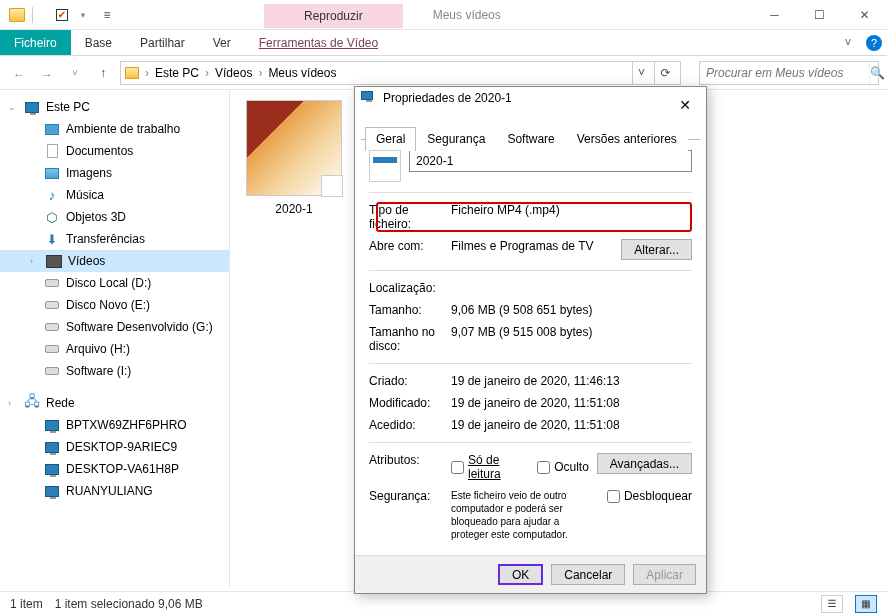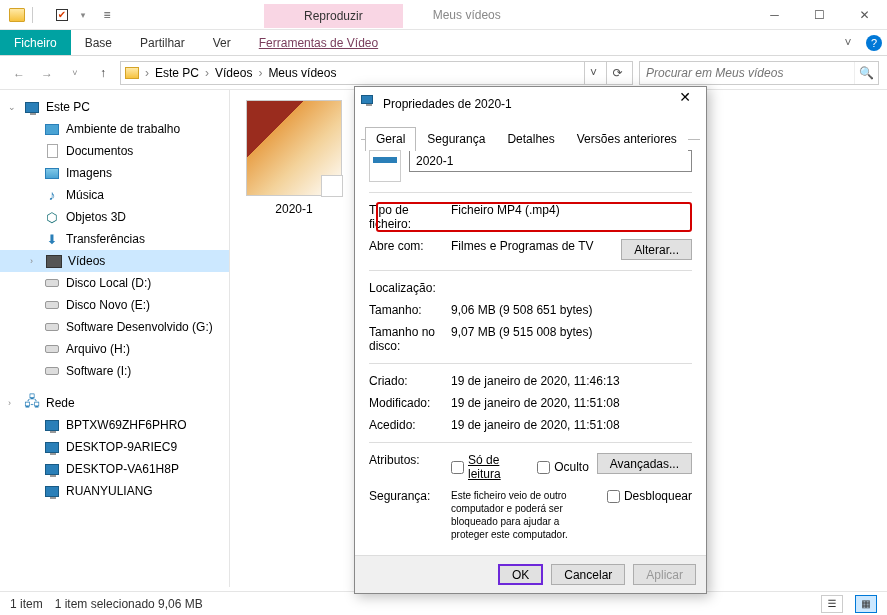--- a/index.html
+++ b/index.html
@@ -29,21 +29,21 @@
 
 
 .addrbar { height: 34px; display: flex; align-items: center; gap: 6px; padding: 4px 8px; border-bottom: 1px solid #e5e5e5; }
 .navbtn { width: 22px; height: 22px; display: flex; align-items: center; justify-content: center; color: #888; }
 .navbtn.enabled { color: #333; }
 .addr { flex: 1; height: 24px; border: 1px solid #ccc; display: flex; align-items: center; padding: 0 4px; gap: 4px; }
 .addr .crumb { display: flex; align-items: center; gap: 2px; }
 .addr .sep { color: #888; padding: 0 2px; }
 .addr .dd { border-left: 1px solid #ccc; width: 18px; height: 100%; display: flex; align-items: center; justify-content: center; color: #555; margin-left: auto;}
 .addr .refresh { border-left: 1px solid #ccc; width: 22px; height: 100%; display: flex; align-items: center; justify-content: center; color: #555;}
-.searchbox { width: 240px; height: 24px; border: 1px solid #ccc; display: flex; align-items: center; }
+.searchbox { width: 180px; height: 24px; border: 1px solid #ccc; display: flex; align-items: center; margin-left: 12px; }
 .searchbox input { flex: 1; border: none; outline: none; padding: 0 6px; color: #888; font-style: italic; background: transparent; }
 .searchbox .sbtn { width: 24px; height: 100%; display: flex; align-items: center; justify-content: center; color: #555; border-left: 1px solid #eee;}
 
 
 .main { display: flex; height: 497px; }
 .nav { width: 230px; border-right: 1px solid #e5e5e5; overflow-y: auto; padding: 6px 0; position: relative; }
 .nav::-webkit-scrollbar { width: 16px; }
 .nav::-webkit-scrollbar-track { background: #f0f0f0; }
 .nav::-webkit-scrollbar-thumb { background: #c2c2c2; border: 3px solid #f0f0f0; }
 .nav-item { height: 22px; display: flex; align-items: center; gap: 6px; padding-left: 22px; cursor: pointer; }
@@ -73,21 +73,21 @@
 .thumb .caption { font-size: 12px; }
 
 
 .status { position: absolute; bottom: 0; left: 0; right: 0; height: 24px; border-top: 1px solid #e5e5e5; display: flex; align-items: center; padding: 0 10px; gap: 12px; color: #333; font-size: 12px; }
 .status .spacer { flex:1; }
 .status .viewbtn { width: 22px; height: 18px; border: 1px solid #ccc; display: flex; align-items: center; justify-content: center; font-size: 10px; }
 .status .viewbtn.active { background: #cce8ff; border-color: #0078d7; }
 
 
 .dialog { position: absolute; left: 354px; top: 86px; width: 353px; height: 508px; background: #fff; border: 1px solid #888; box-shadow: 3px 3px 12px rgba(0,0,0,0.25); display: flex; flex-direction: column; }
-.dlg-title { height: 28px; display: flex; align-items: flex-end; padding: 4px 6px; }
+.dlg-title { height: 28px; display: flex; align-items: flex-start; padding: 4px 6px; }
 .dlg-title .icon { width: 16px; height: 16px; margin-right: 6px; }
 .dlg-title .close { margin-left: auto; width: 30px; height: 28px; display: flex; align-items: center; justify-content: center; font-size: 14px; }
 .dlg-tabs { display: flex; border-bottom: 1px solid #bbb; padding: 0 4px; margin: 0 6px; }
 .dlg-tabs .tab { padding: 4px 10px 5px; border: 1px solid transparent; border-bottom: none; cursor: pointer; position: relative; top: 12px; background: #fff;}
 .dlg-tabs .tab.active { border-color: #bbb; background: #fff; }
 .dlg-body { flex:1; padding: 10px 14px; display: flex; flex-direction: column; gap: 8px; font-size: 12px; }
 .dlg-row { display: flex; align-items: flex-start; gap: 8px; }
 .dlg-row .lbl { width: 74px; color: #000; }
 .dlg-row .val { flex:1; }
 .dlg-sep { height: 1px; background: #ddd; margin: 2px 0; }
@@ -301,21 +301,21 @@
   <div class="dlg-title">
     <span class="icon">
         <div class="monitor-ico" style="width:12px;height:9px;"></div>
       </span>
     <span>Propriedades de 2020-1</span>
     <div class="close">✕</div>
   </div>
   <div class="dlg-tabs">
     <div class="tab active">Geral</div>
     <div class="tab">Segurança</div>
-    <div class="tab">Detalhes</div>
+    <div class="tab">Software</div>
     <div class="tab">Versões anteriores</div>
   </div>
   <div class="dlg-body">
     <div class="dlg-row">
       <div class="file-type-icon"></div>
       <input class="dlg-name-input" value="2020-1" style="">
     </div>
     <div class="dlg-sep"></div>
     <div class="dlg-row">
         <div class="lbl">Tipo de ficheiro:</div>

